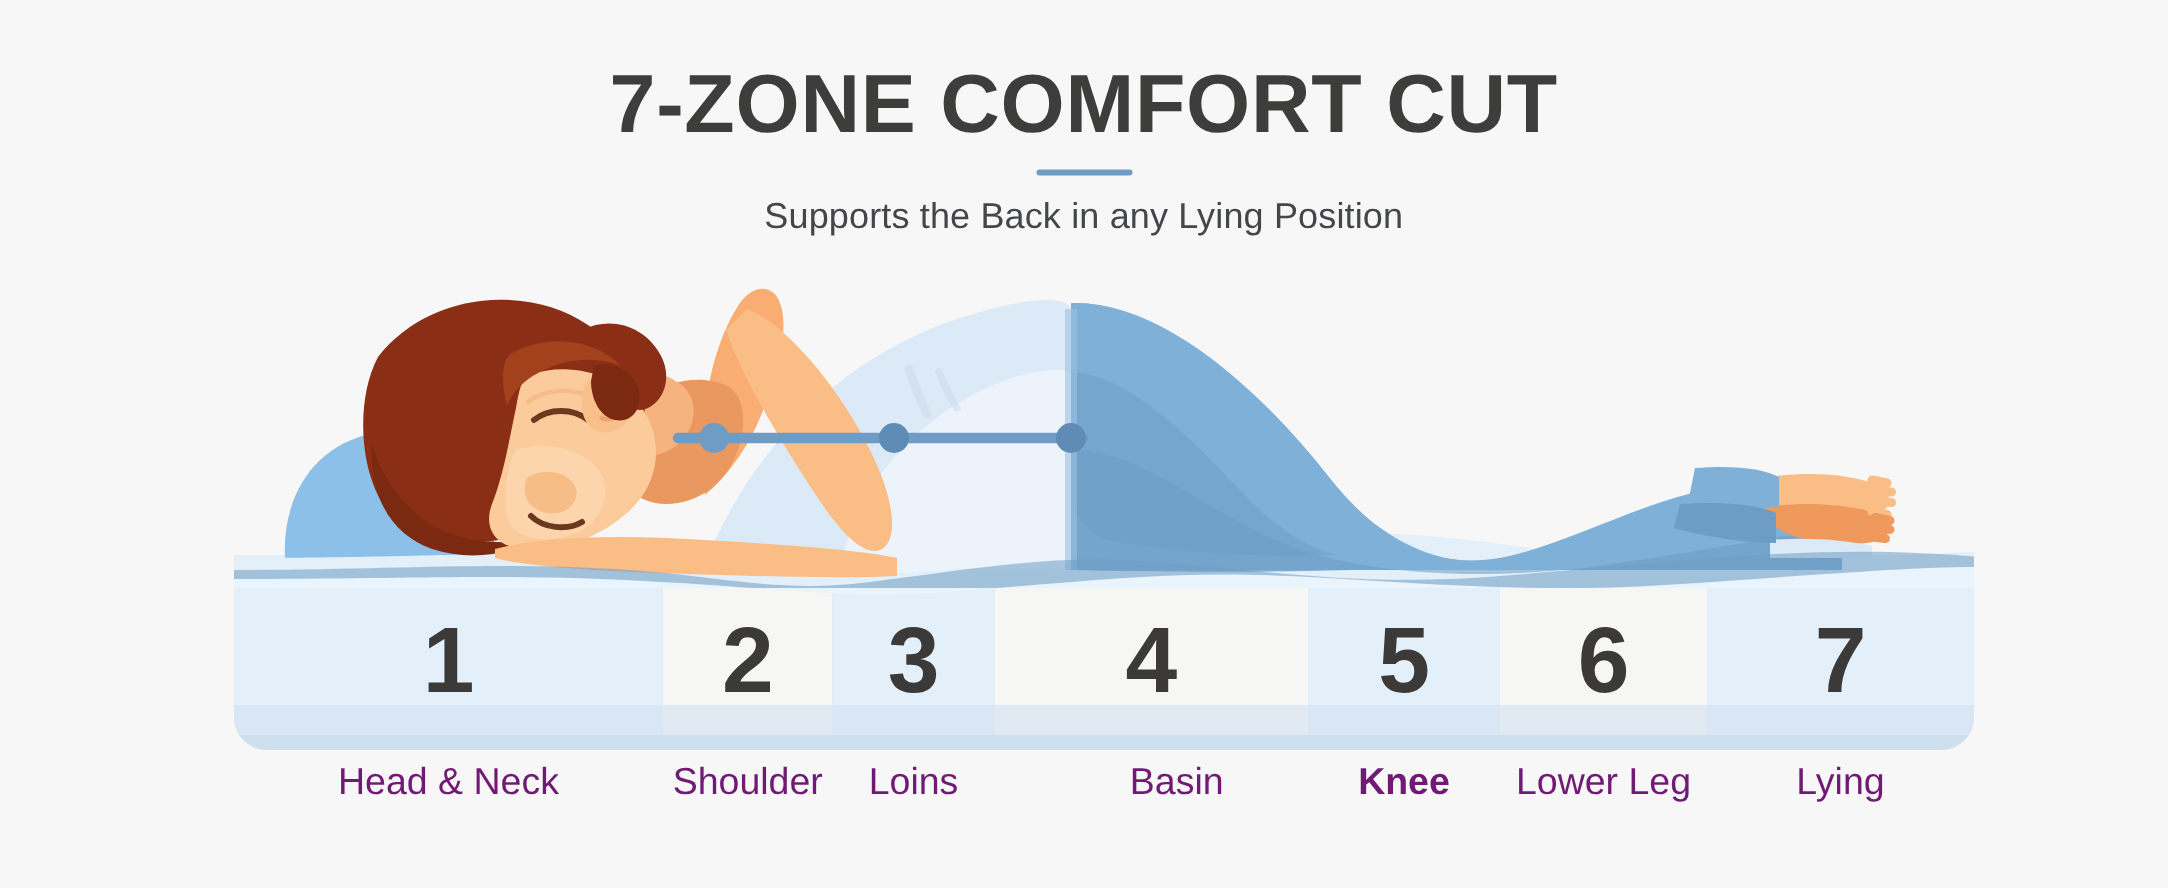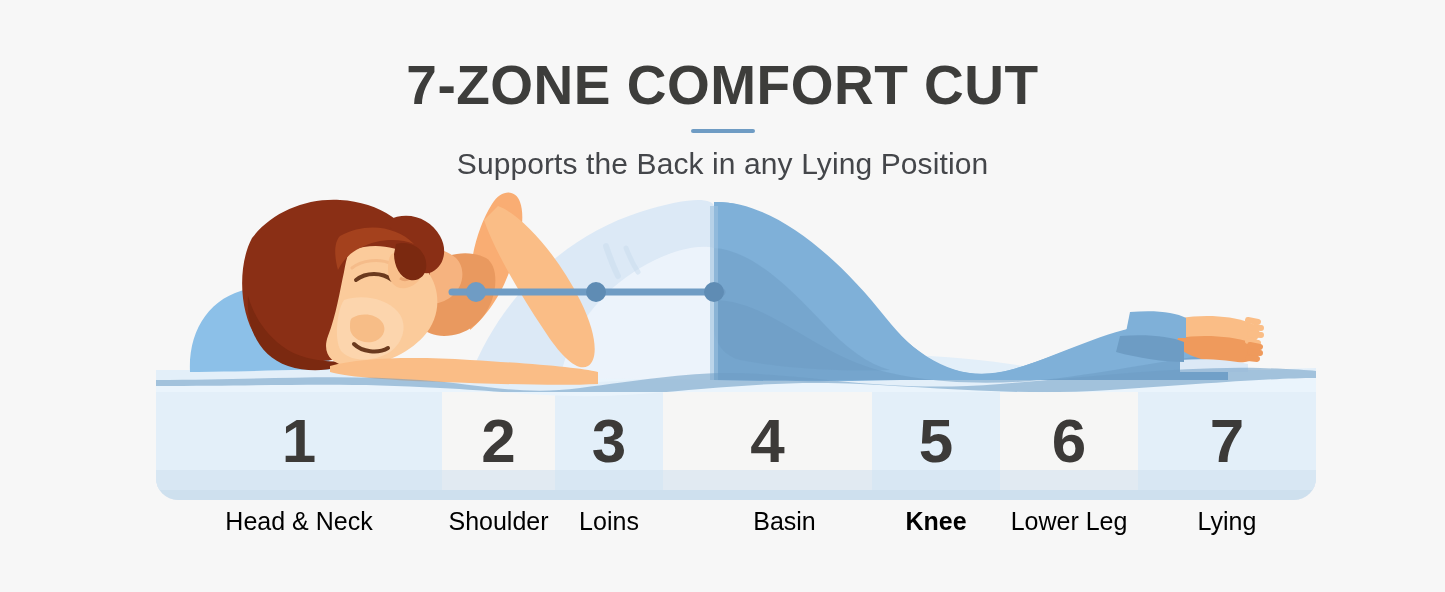--- a/index.html
+++ b/index.html
@@ -18,21 +18,21 @@
   #infographic {
     position: relative;
     width: 1445px;
     height: 592px;
     background: #f7f7f7;
   }
 
   
   .header {
     position: absolute;
-    top: 16px;
+    top: 0;
     left: 0;
     width: 1445px;
     text-align: center;
     pointer-events: none;
   }
   .title {
     margin: 0;
     padding-top: 42px;
     font-family: "Liberation Sans", sans-serif;
     font-size: 55px;
@@ -44,21 +44,21 @@
   .accent-rule {
     width: 64px;
     height: 4px;
     background: #6f9cc4;
     border-radius: 2px;
     margin: 16px auto 0 auto;
   }
   .subtitle {
     margin: 0;
     padding-top: 14px;
-    font-size: 30px;
+    font-size: 24px;
     font-weight: normal;
     color: #44464a;
     letter-spacing: 0.1px;
   }
 
   
   .stage {
     position: absolute;
     left: 0;
     top: 0;
@@ -75,21 +75,21 @@
     left: 156px;
     top: 503px;
     width: 1160px;
     height: 40px;
   }
   .zone-label {
     position: absolute;
     top: 0;
     text-align: center;
     font-size: 25px;
-    color: #000000;
+    color: #701a75;
     white-space: nowrap;
     line-height: 36px;
   }
 
   
   .zone-number {
     position: absolute;
     top: 406px;
     text-align: center;
     font-size: 62px;

